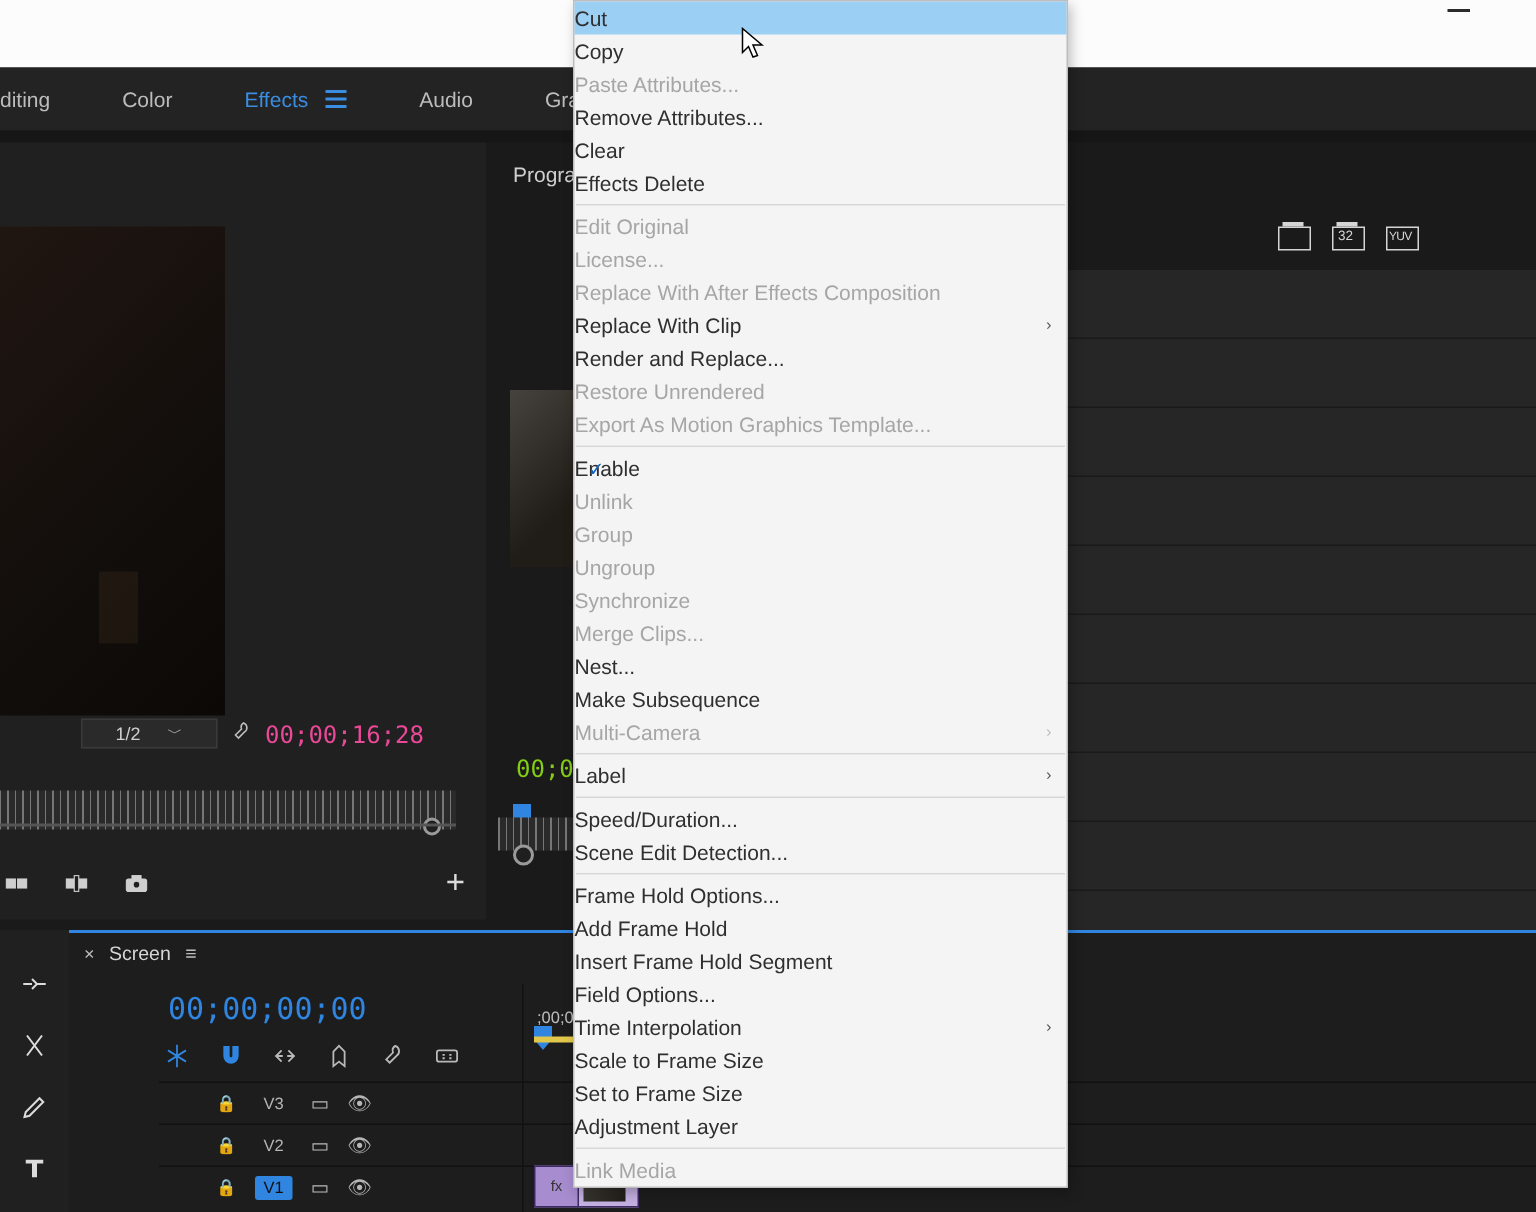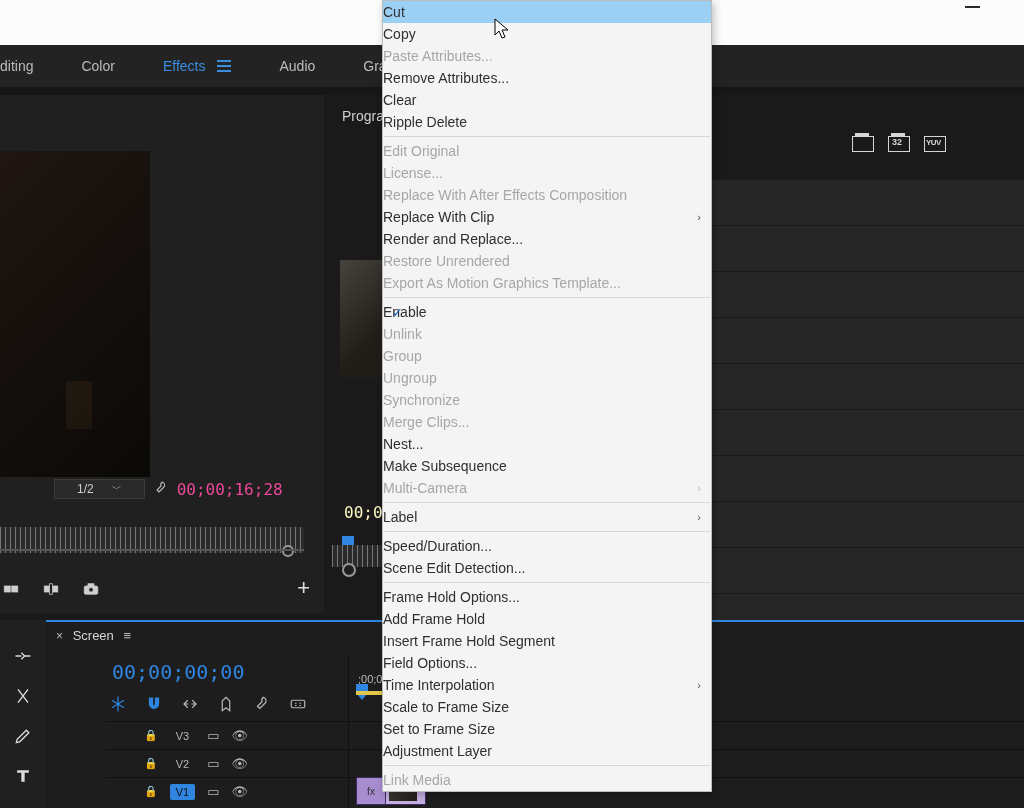--- a/index.html
+++ b/index.html
@@ -41,33 +41,33 @@
   .btm-btns { position:absolute; left:0; bottom:10px; width:324px; height:28px;
               display:flex; align-items:center; gap:18px; padding-left:0;}
   .btn-icon { width:22px;height:20px; display:flex;align-items:center;justify-content:center;}
   .btn-icon svg{width:18px;height:18px;fill:#cfcfcf;stroke:#cfcfcf;}
   .plus-btn { position:absolute; right:14px; bottom:12px; color:#dcdcdc; font-size:22px; font-weight:300;}
 
   
   .prog-label { position:absolute; left:342px; top:108px; font-size:14px; color:#cfcfcf;}
   .prog-frame { position:absolute; left:340px; top:260px; width:46px; height:118px;
                 background: linear-gradient(135deg,#46423d 0%,#201c18 70%); }
-  .prog-time { position:absolute; left:344px; top:503px; color:#fef9c3;
+  .prog-time { position:absolute; left:344px; top:503px; color:#84cc16;
                font-family:"Consolas",monospace; font-size:16px;}
   .prog-ruler { position:absolute; left:332px; right:330px; top:545px; height:22px;
     background: repeating-linear-gradient(90deg,#777 0,#777 1px,#2a2a2a 1px,#2a2a2a 5px);}
   .prog-play { position:absolute; left:342px; top:536px; width:12px;height:16px;background:#2f85e0;
                clip-path: polygon(0 0,100% 0,100% 55%,50% 100%,0 55%);}
   .prog-dot  { position:absolute; left:342px; top:563px; width:14px;height:14px;border-radius:50%;
                background:#1f1f1f;border:2px solid #9a9a9a;}
 
   
   .right-icons { position:absolute; right:78px; top:134px; display:flex; gap:14px;}
-  .ri { width:22px;height:18px;display:flex;align-items:flex-end;justify-content:center;
-        color:#d5d5d5;font-size:11px;font-weight:700;}
+  .ri { width:22px;height:18px;display:flex;align-items:center;justify-content:center;
+        color:#d5d5d5;font-size:11px;font-weight:400;margin-top:16px;}
   .ri .box{width:22px;height:16px;border:1.5px solid #d5d5d5;position:relative;}
   .ri .box .tabs{position:absolute;top:-4px;left:2px;width:14px;height:3px;
                  border-top:3px solid #d5d5d5;}
   .right-rows { position:absolute; right:0; top:180px; width:364px;}
   .right-row { height:46px; background:#262626; border-bottom:1px solid #1a1a1a;
                display:flex;align-items:center; color:#bcbcbc; font-size:14px; padding-left:10px;}
 
   
   .timeline { position:absolute; left:46px; top:620px; right:0; bottom:0;
               background:#1d1d1d; border-top:2px solid #2f85e0;}
@@ -356,21 +356,21 @@
   <div class="ctx-item disabled">
       <span>Paste Attributes...</span>
     </div>
   <div class="ctx-item">
       <span>Remove Attributes...</span>
     </div>
   <div class="ctx-item">
       <span>Clear</span>
     </div>
   <div class="ctx-item">
-      <span>Ripple Delete</span>
+      <span>Effects Delete</span>
     </div>
   <div class="ctx-sep"></div>
   <div class="ctx-item disabled">
       <span>Edit Original</span>
     </div>
   <div class="ctx-item disabled">
       <span>License...</span>
     </div>
   <div class="ctx-item disabled">
       <span>Replace With After Effects Composition</span>

